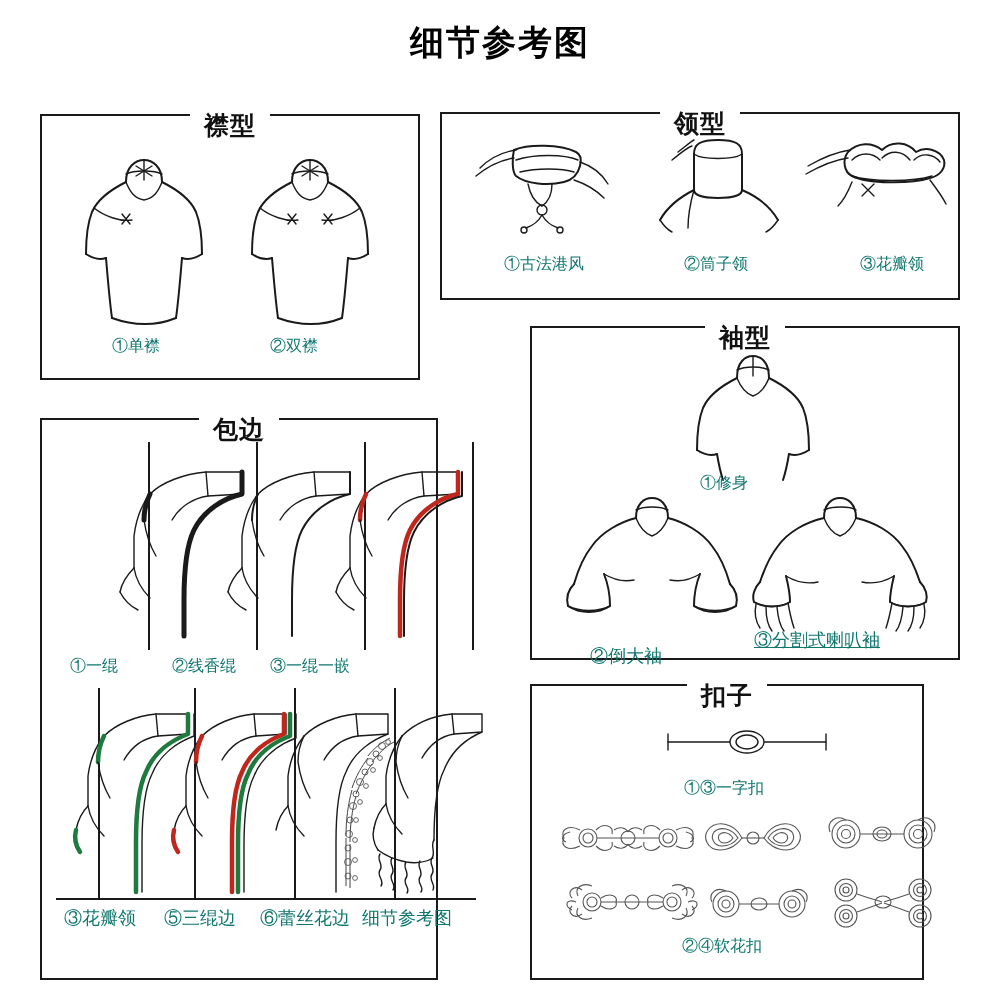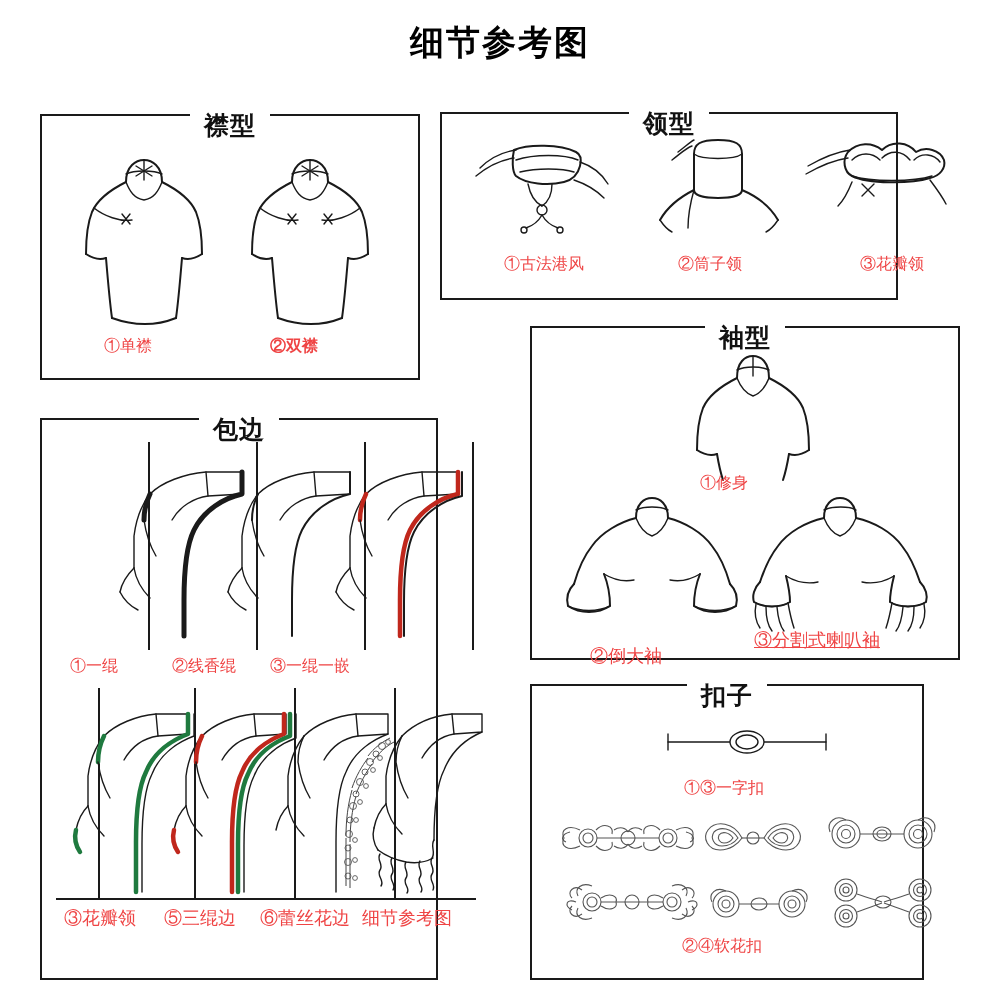--- a/index.html
+++ b/index.html
@@ -42,21 +42,21 @@
     font-size: 25px;
     font-weight: bold;
     letter-spacing: 1px;
     white-space: nowrap;
     margin-top: 9px;
   }
   .caption {
     position: absolute;
     font-size: 16px;
     white-space: nowrap;
-    color: #ef4444;
+    color: #0f766e;
   }
   .caption.big {
     font-size: 18px;
   }
   .divider {
     position: absolute;
     background: #1a1a1a;
   }
   svg { display: block; overflow: visible; }
   .fig {
@@ -89,21 +89,21 @@
       <path class="ln" d="M42 122 C44 146 46 168 48 182"></path>
       <path class="ln" d="M118 122 C116 146 114 168 112 182"></path>
       <path class="ln" d="M48 182 C70 190 92 190 112 182"></path>
       <path class="ln-thin" d="M62 46 C66 56 70 62 80 64 C90 62 94 56 98 46"></path>
       <path class="ln-thin" d="M80 24 L80 44"></path>
       <path class="ln-thin" d="M72 30 L88 40 M88 30 L72 40"></path>
       <path class="ln-thin" d="M30 72 C40 80 56 86 68 84"></path>
       <path class="ln-thin" d="M58 78 L66 88 M66 78 L58 88"></path>
     </svg>
   </div>
-  <div class="caption" style="left:62px; top:220px;">①单襟</div>
+  <div class="caption" style="left:70px; top:220px;">①单襟</div>
 
   <div class="fig" style="left:188px; top:20px;">
     <svg width="160" height="190" viewBox="0 0 160 190">
       <path class="ln" d="M62 46 C62 30 72 24 80 24 C88 24 98 30 98 46"></path>
       <path class="ln-thin" d="M62 38 C70 34 90 34 98 38"></path>
       <path class="ln" d="M62 46 C50 52 34 62 28 76 C24 86 22 104 22 118"></path>
       <path class="ln" d="M98 46 C110 52 126 62 132 76 C136 86 138 104 138 118"></path>
       <path class="ln" d="M22 118 C28 122 36 124 42 122"></path>
       <path class="ln" d="M138 118 C132 122 124 124 118 122"></path>
       <path class="ln" d="M42 122 C44 146 46 168 48 182"></path>
@@ -111,24 +111,24 @@
       <path class="ln" d="M48 182 C70 190 92 190 112 182"></path>
       <path class="ln-thin" d="M62 46 C66 56 70 62 80 64 C90 62 94 56 98 46"></path>
       <path class="ln-thin" d="M80 24 L80 44"></path>
       <path class="ln-thin" d="M72 30 L88 40 M88 30 L72 40"></path>
       <path class="ln-thin" d="M30 72 C40 80 56 86 68 84"></path>
       <path class="ln-thin" d="M130 72 C120 80 104 86 92 84"></path>
       <path class="ln-thin" d="M58 78 L66 88 M66 78 L58 88"></path>
       <path class="ln-thin" d="M94 78 L102 88 M102 78 L94 88"></path>
     </svg>
   </div>
-  <div class="caption" style="left:228px; top:220px;font-weight:bold;">②双襟</div>
+  <div class="caption" style="left:228px; top:220px;">②双襟</div>
 </div>
 
-<div class="panel" style="left:440px; top:112px; width:458px; height:188px;">
+<div class="panel" style="left:440px; top:112px; width:520px; height:188px;">
   <div class="panel-title">领型</div>
 
   <div class="fig" style="left:26px; top:18px;">
     <svg width="150" height="110" viewBox="0 0 150 110">
       <path class="ln-thin" d="M12 36 C22 26 34 20 48 18"></path>
       <path class="ln-thin" d="M8 44 C20 34 32 28 46 26"></path>
       <path class="ln" d="M46 18 C60 12 92 12 108 20 C112 22 114 26 112 34 C110 42 104 48 96 50 C80 54 58 52 48 44 C44 40 44 26 46 18 Z"></path>
       <path class="ln-thin" d="M48 28 C66 22 96 22 110 28"></path>
       <path class="ln-thin" d="M52 40 C68 36 94 36 106 40"></path>
       <path class="ln-thin" d="M60 52 C62 62 66 70 74 74"></path>
@@ -150,21 +150,21 @@
       <path class="ln-thin" d="M56 26 C64 32 96 32 104 26"></path>
       <path class="ln" d="M56 62 C44 68 30 78 22 92"></path>
       <path class="ln" d="M104 62 C118 68 132 78 140 92"></path>
       <path class="ln-thin" d="M56 62 C52 76 50 90 50 100"></path>
       <path class="ln-thin" d="M22 92 C26 98 30 102 34 104"></path>
       <path class="ln-thin" d="M140 92 C136 98 132 102 128 104"></path>
       <path class="ln-thin" d="M40 24 C48 18 52 14 56 12"></path>
       <path class="ln-thin" d="M34 32 C42 26 48 20 54 18"></path>
     </svg>
   </div>
-  <div class="caption" style="left:236px; top:140px;font-family:Liberation Serif, serif;">②筒子领</div>
+  <div class="caption" style="left:242px; top:140px;font-family:Liberation Serif, serif;">②筒子领</div>
 
   <div class="fig" style="left:356px; top:20px;">
     <svg width="160" height="110" viewBox="0 0 160 110">
       <path class="ln-thin" d="M10 32 C24 24 38 18 52 16"></path>
       <path class="ln-thin" d="M8 40 C22 32 36 26 50 24"></path>
       <path class="ln" d="M50 18 C60 8 74 8 84 16 C94 6 110 8 118 18 C128 12 142 16 146 26 C148 34 142 42 132 44 C112 50 70 50 54 42 C46 38 44 26 50 18 Z"></path>
       <path class="ln-thin" d="M54 26 C62 18 74 18 82 26"></path>
       <path class="ln-thin" d="M84 24 C92 16 104 16 112 26"></path>
       <path class="ln-thin" d="M116 26 C124 18 136 20 142 28"></path>
       <path class="ln-thin" d="M54 42 C72 48 116 48 134 42"></path>

